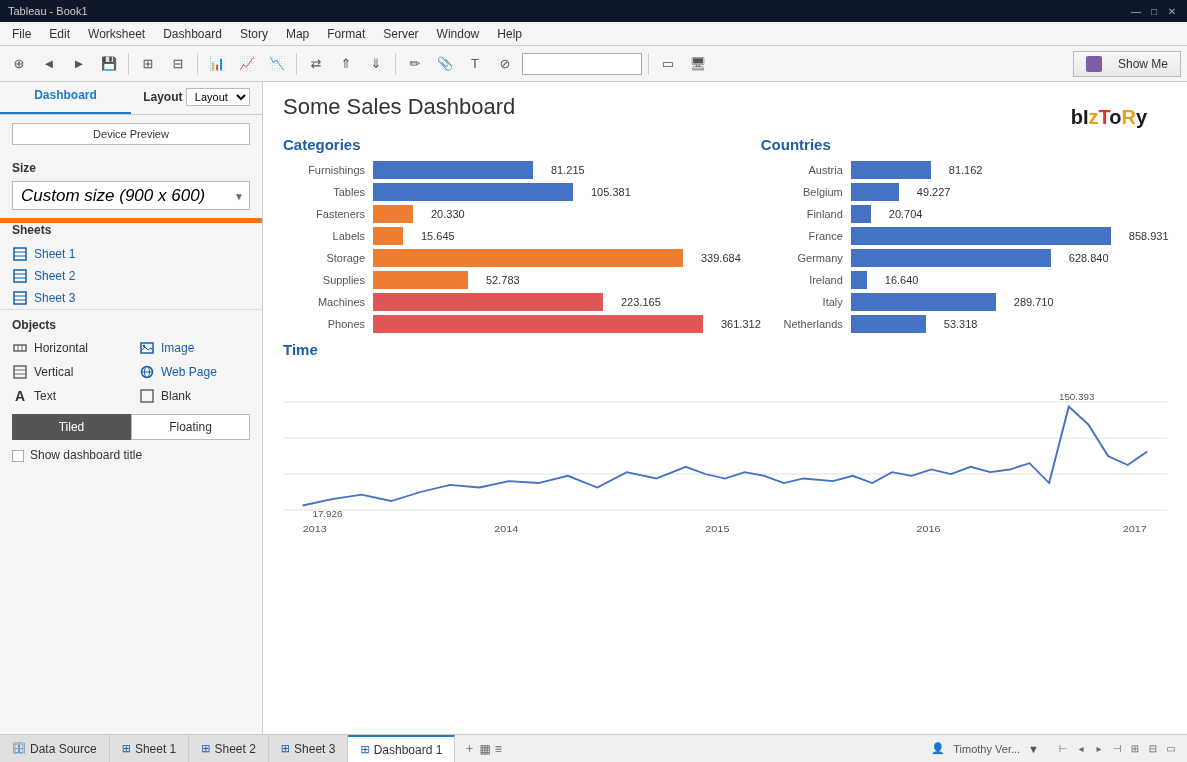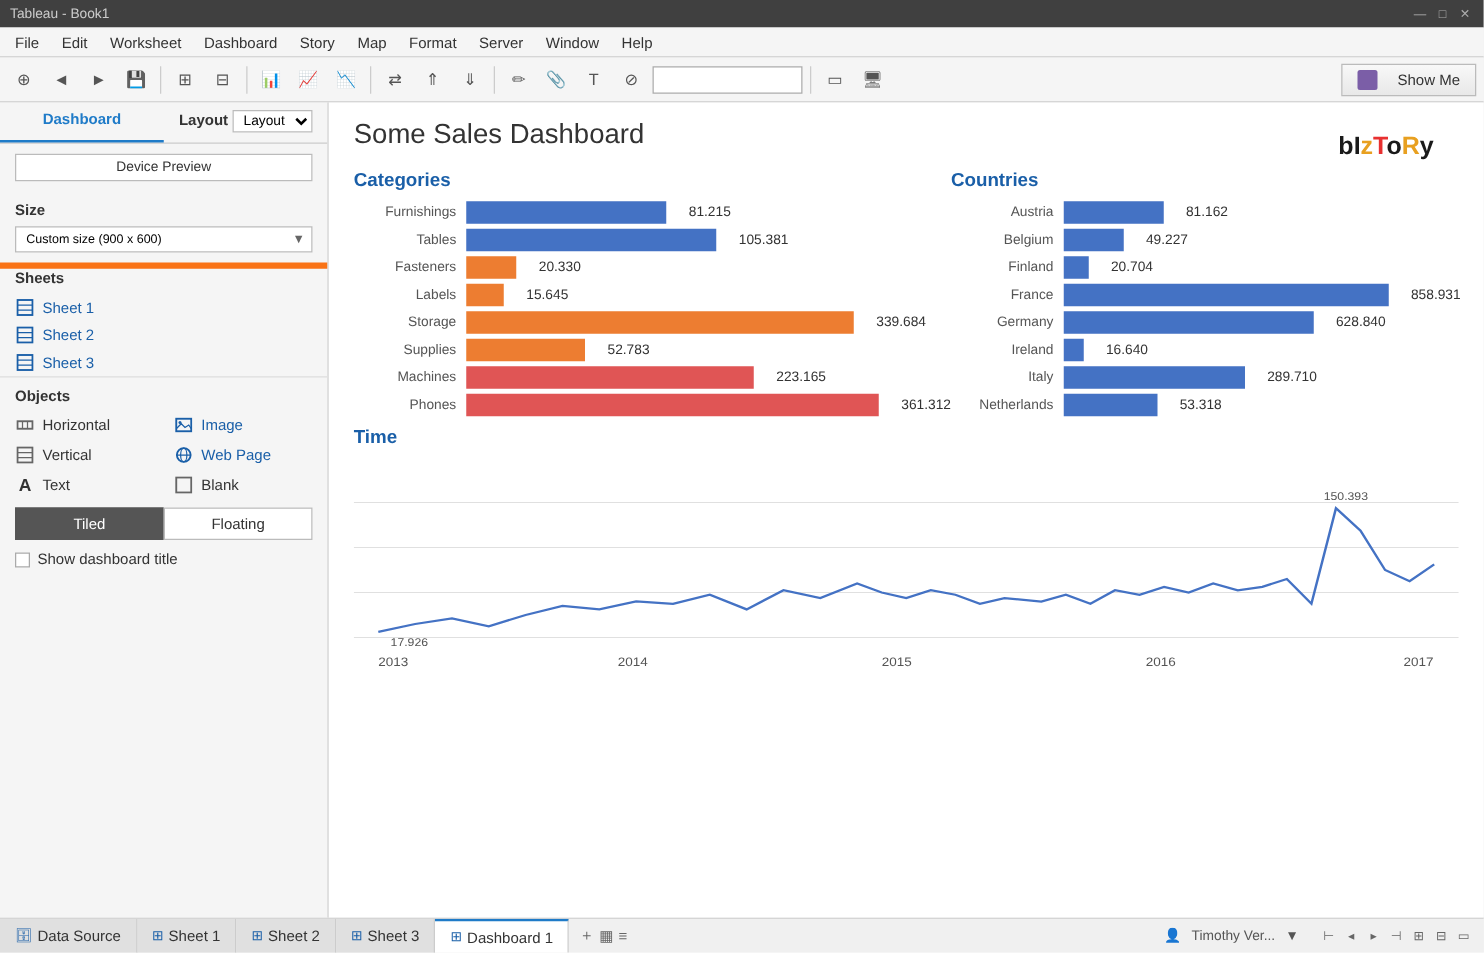--- a/index.html
+++ b/index.html
@@ -1,19 +1,19 @@
 <!DOCTYPE html>
 <html><head>
   <meta charset="utf-8">
   <style>
     * { box-sizing: border-box; margin: 0; padding: 0; }
     body { font-family: 'Segoe UI', Tahoma, Geneva, Verdana, sans-serif; font-size: 12px; background: #f0f0f0; overflow: hidden; width: 1187px; height: 762px; }
 
     
-    .title-bar { height: 22px; background: #404040; display: flex; align-items: center; padding: 0 8px; }
+    .title-bar { height: 22px; background: #0f172a; display: flex; align-items: center; padding: 0 8px; }
     .title-bar-text { color: #ccc; font-size: 11px; flex: 1; }
     .title-bar-btns { display: flex; gap: 4px; }
     .title-bar-btn { width: 14px; height: 14px; color: #aaa; font-size: 10px; cursor: pointer; display: flex; align-items: center; justify-content: center; }
 
     
     .menu-bar { height: 24px; background: #f5f5f5; border-bottom: 1px solid #ccc; display: flex; align-items: center; padding: 0 4px; gap: 2px; }
     .menu-item { padding: 2px 8px; font-size: 12px; cursor: pointer; color: #333; }
 
     
     .toolbar { height: 36px; background: #f5f5f5; border-bottom: 1px solid #ccc; display: flex; align-items: center; padding: 0 6px; gap: 4px; }
@@ -30,21 +30,21 @@
     .left-panel { width: 263px; background: #f5f5f5; border-right: 1px solid #ccc; display: flex; flex-direction: column; overflow: hidden; }
     .panel-tabs { display: flex; border-bottom: 1px solid #ccc; }
     .panel-tab { flex: 1; padding: 6px 8px; font-size: 12px; font-weight: bold; cursor: pointer; text-align: center; color: #333; border-bottom: 2px solid transparent; }
     .panel-tab.active { border-bottom: 2px solid #1f7bc8; color: #1f7bc8; }
     .layout-select { font-size: 11px; border: 1px solid #bbb; background: white; padding: 1px 4px; cursor: pointer; }
 
     .panel-section { padding: 8px 12px; }
     .panel-section-title { font-size: 12px; font-weight: bold; color: #333; margin-bottom: 6px; }
     .device-preview-btn { width: 100%; padding: 4px 8px; background: white; border: 1px solid #bbb; font-size: 11px; cursor: pointer; color: #333; }
     .size-select-wrap { position: relative; margin-top: 4px; }
-    .size-select { width: 100%; padding: 4px 24px 4px 8px; font-size: 10px; border: 1px solid #bbb; background: white; cursor: pointer; appearance: none; }
+    .size-select { width: 100%; padding: 4px 24px 4px 8px; font-size: 17px; border: 1px solid #bbb; background: white; cursor: pointer; appearance: none; font-style: italic; }
     .size-select-arrow { position: absolute; right: 6px; top: 50%; transform: translateY(-50%); color: #666; font-size: 10px; pointer-events: none; }
 
     .sheets-section { padding: 0 12px; border-top: 5px solid #f97316; }
     .sheet-item { display: flex; align-items: center; gap: 6px; padding: 3px 0; cursor: pointer; color: #1a5fa8; font-size: 12px; }
     .sheet-icon { width: 16px; height: 16px; display: flex; align-items: center; justify-content: center; }
 
     .objects-section { padding: 8px 12px; border-top: 1px solid #ddd; }
     .objects-grid { display: grid; grid-template-columns: 1fr 1fr; gap: 4px 16px; margin-top: 4px; }
     .obj-item { display: flex; align-items: center; gap: 6px; padding: 2px 0; cursor: pointer; font-size: 12px; color: #333; }
     .obj-icon { width: 16px; height: 16px; display: flex; align-items: center; justify-content: center; color: #666; font-size: 12px; }

